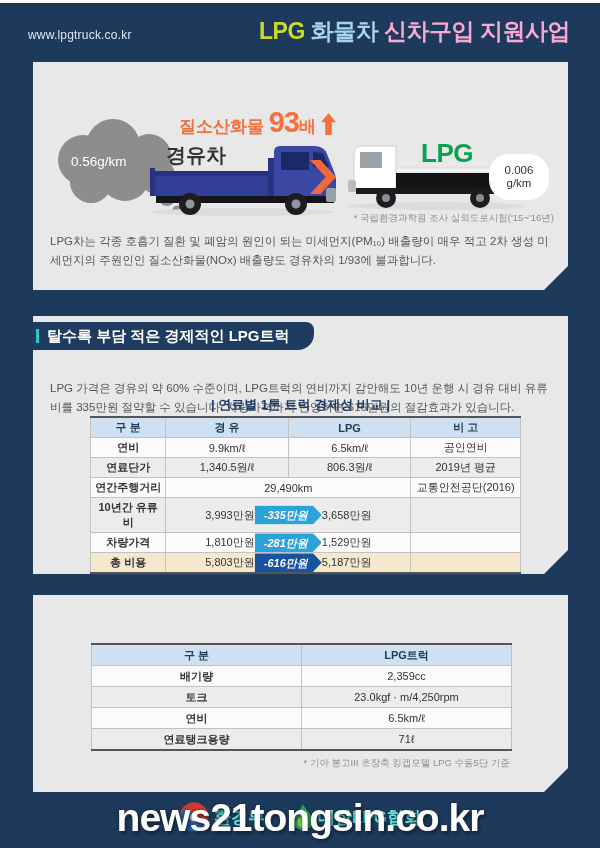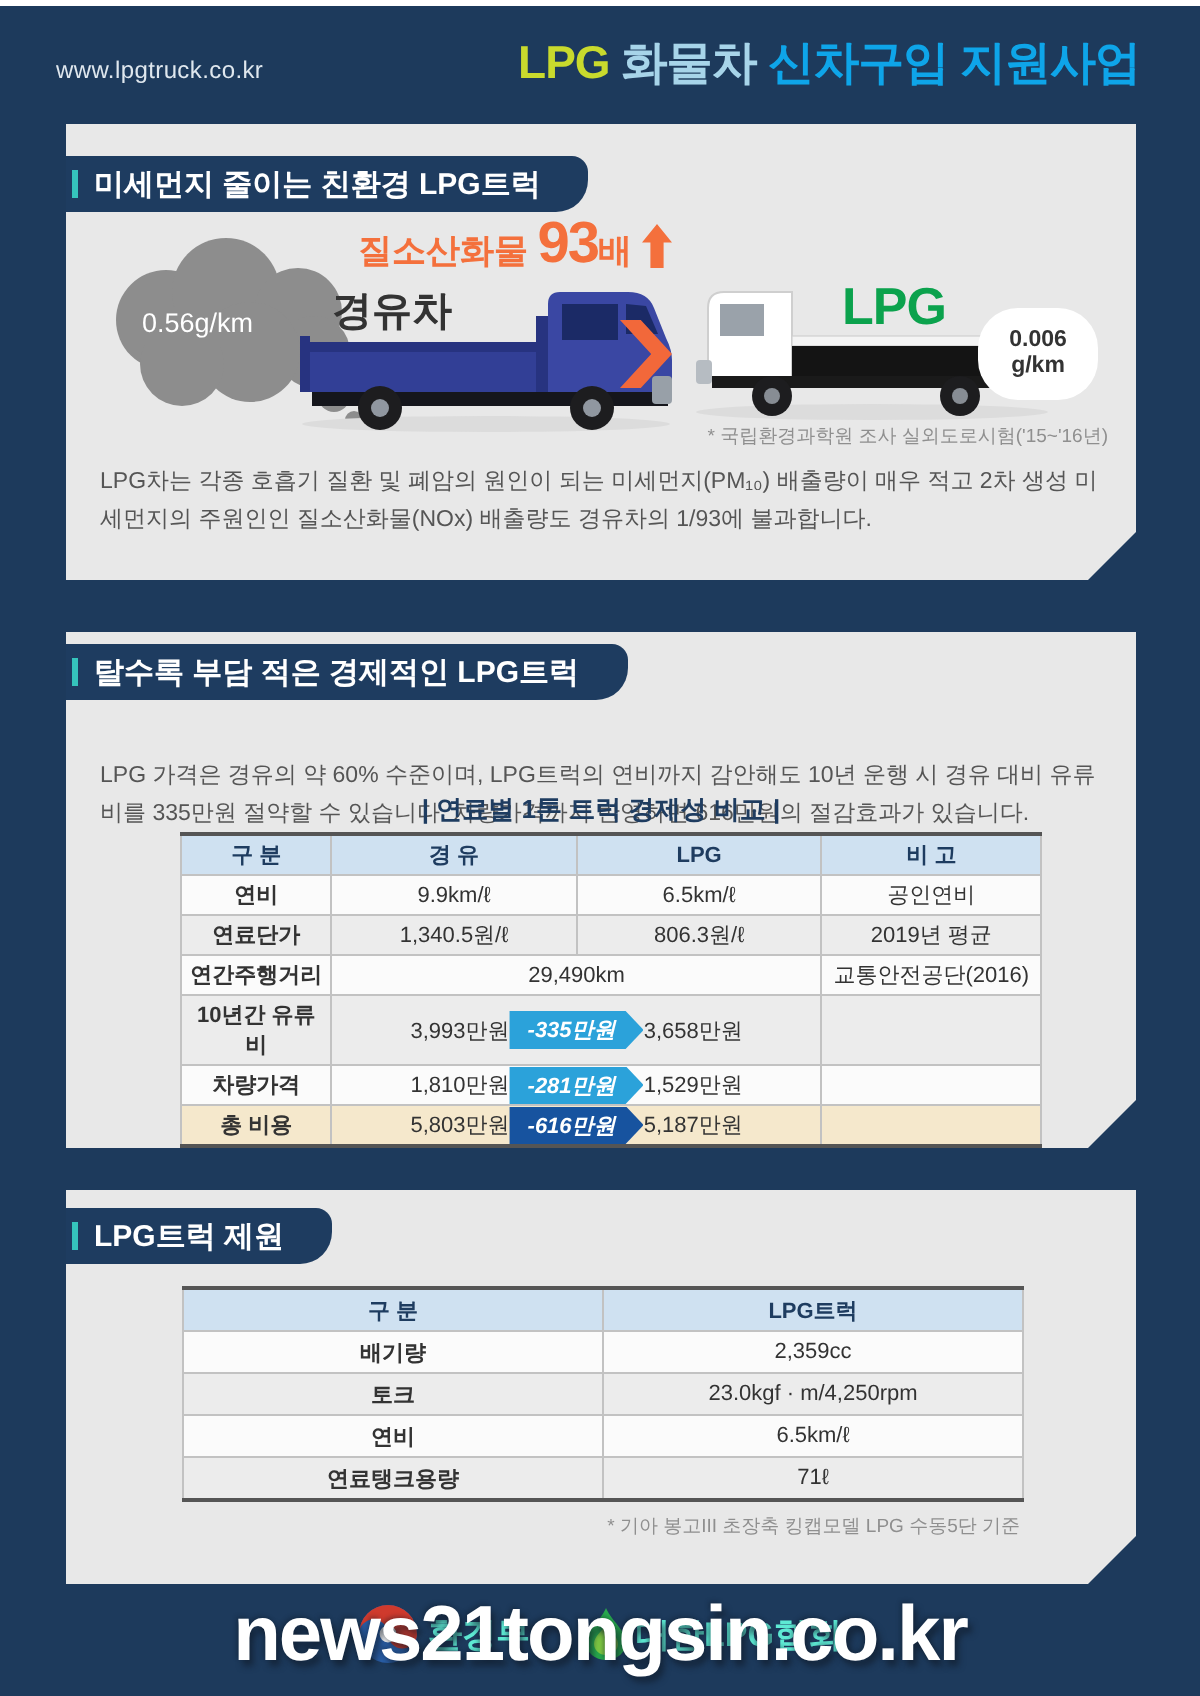--- a/index.html
+++ b/index.html
@@ -3,21 +3,21 @@
 <meta charset="utf-8">
 <style>
   html,body{margin:0;padding:0;background:#0f2740;}
   .page{position:relative;width:600px;height:848px;margin:0 auto;background:#1d3a5c;
         overflow:hidden;font-family:"Liberation Sans","DejaVu Sans",sans-serif;}
   .top-strip{position:absolute;top:0;left:0;right:0;height:3px;background:#ffffff;}
 
   
   .hdr-url{position:absolute;left:28px;top:28px;font-size:12px;color:#dfe7ee;letter-spacing:.2px;}
   .hdr-title{position:absolute;right:30px;top:16px;margin:0;font-size:23px;font-weight:bold;letter-spacing:-.5px;}
-  .t-lpg{color:#c9da2d;} .t-truck{color:#a7d4e9;} .t-rest{color:#0ea5e9;}
+  .t-lpg{color:#c9da2d;} .t-truck{color:#a7d4e9;} .t-rest{color:#f9a8d4;}
 
   
   .card{position:absolute;left:33px;width:535px;background:#e8e8e8;
         clip-path:polygon(0 0,100% 0,100% calc(100% - 24px),calc(100% - 24px) 100%,0 100%);}
   .card1{top:62px;height:228px;}
   .card2{top:316px;height:258px;}
   .card3{top:595px;height:197px;}
 
   
   .banner{position:absolute;left:-23px;display:flex;height:28px;z-index:3;}
@@ -36,21 +36,21 @@
   .up-arrow{display:inline-block;width:15px;height:22px;background:#f4703c;margin-left:5px;vertical-align:-3px;
             clip-path:polygon(50% 0,100% 42%,72% 42%,72% 100%,28% 100%,28% 42%,0 42%);}
   .diesel-label{position:absolute;left:133px;top:80px;font-size:20px;font-weight:bold;color:#333;}
   .truck-blue{position:absolute;left:115px;top:76px;width:190px;height:80px;}
   .chevron{position:absolute;left:277px;top:98px;width:26px;height:34px;background:#f2683a;
            clip-path:polygon(0 0,40% 0,100% 50%,40% 100%,0 100%,60% 50%);}
   .truck-white{position:absolute;left:313px;top:72px;width:180px;height:78px;}
   .lpg-label{position:absolute;left:388px;top:76px;font-size:26px;font-weight:bold;color:#0ba24d;letter-spacing:-.5px;}
   .bubble{position:absolute;left:458px;top:94px;width:56px;height:42px;background:#fff;border-radius:18px;
           display:flex;flex-direction:column;align-items:center;justify-content:center;line-height:1.15;
-          color:#333;font-size:11.5px;box-shadow:0 0 0 2px #fff;font-weight:bold;}
+          color:#333;font-size:11.5px;box-shadow:0 0 0 2px #fff;}
   .source{position:absolute;right:14px;top:150px;font-size:9.5px;color:#8f8f8f;}
   .body{position:absolute;left:17px;right:18px;font-size:11.5px;color:#555;line-height:1.65;margin:0;}
   .body1{top:170px;} .body2{top:40px;margin-top:23px;}
 
   
   .table-title{position:absolute;top:80px;left:0;right:0;text-align:center;font-size:13px;
                font-weight:bold;color:#1e3c60;}
   table{border-collapse:collapse;table-layout:fixed;font-size:11px;color:#333;}
   .econ{position:absolute;left:57px;top:100px;width:431px;border-top:2px solid #555;border-bottom:2px solid #555;}
   .spec{position:absolute;left:58px;top:48px;width:421px;border-top:2px solid #555;border-bottom:2px solid #555;}
@@ -81,27 +81,20 @@
 </head>
 <body>
 
 <div class="page">
   <div class="top-strip"></div>
 
   <span class="hdr-url">www.lpgtruck.co.kr</span>
   <h1 class="hdr-title"><span class="t-lpg">LPG </span><span class="t-truck">화물차 </span><span class="t-rest">신차구입 지원사업</span></h1>
 
   <section class="card card1">
-    <div class="banner">
-      <span class="banner-strip"></span>
-      <span class="banner-tab">
-          <span class="accent-bar"></span>
-          <span>미세먼지 줄이는 친환경 LPG트럭</span>
-        </span>
-    </div>
 
     <div class="cloud">
       <svg viewBox="0 0 138 106">
         <g fill="#8d8d8d">
           <circle cx="32" cy="46" r="25"></circle>
             <circle cx="62" cy="32" r="27"></circle>
           <circle cx="98" cy="42" r="22"></circle>
             <circle cx="106" cy="62" r="18"></circle>
           <circle cx="74" cy="62" r="25"></circle>
             <circle cx="40" cy="68" r="21"></circle>
@@ -221,27 +214,20 @@
           <tr class="hl">
             <th class="rowlabel">총 비용</th>
             <td class="split" colspan="2"><span class="half">5,803만원</span><span class="half">5,187만원</span><span class="badge dark">-616만원</span></td>
             <td></td>
           </tr>
         </tbody>
       </table>
   </section>
 
   <section class="card card3">
-    <div class="banner">
-      <span class="banner-strip"></span>
-      <span class="banner-tab">
-          <span class="accent-bar"></span>
-          <span>LPG트럭 제원</span>
-        </span>
-    </div>
     <table class="spec" id="spec-table">
         <colgroup>
           <col style="width: 50%;">
           <col style="width: 50%;">
         </colgroup>
         <thead>
           <tr>
             <th>구 분</th>
             <th>LPG트럭</th>
           </tr>

